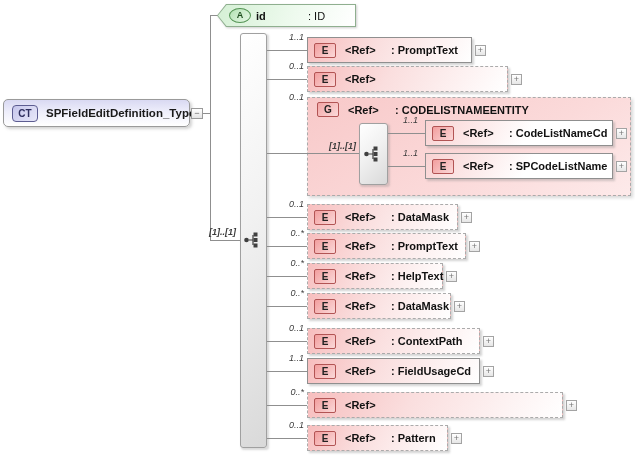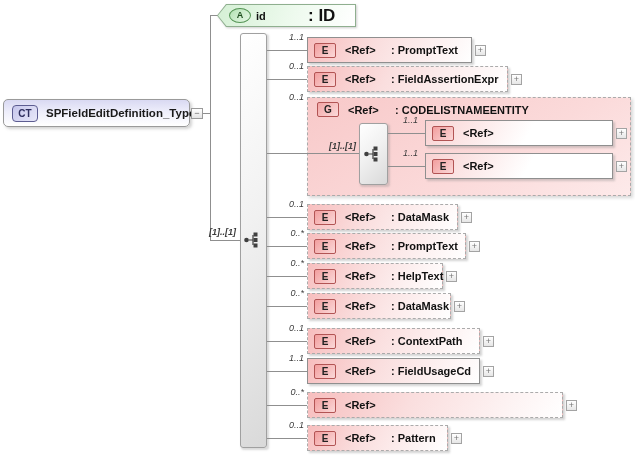--- a/index.html
+++ b/index.html
@@ -35,21 +35,21 @@
     filter:drop-shadow(1.5px 1.5px 1px rgba(130,130,130,.4));}
   .attr-shape{position:absolute;inset:0;background:#8faf8f;
     clip-path:polygon(9px 0,100% 0,100% 100%,9px 100%,0 50%);}
   .attr-fill{position:absolute;inset:1px;background:linear-gradient(110deg,#d5f0d5 0%,#eefaee 55%,#ffffff 100%);
     clip-path:polygon(8.5px 0,100% 0,100% 100%,8.5px 100%,0 50%);
     display:flex;align-items:center;padding-left:11px;box-sizing:border-box;}
   .a-icon{width:20px;height:13px;border:1px solid #549454;border-radius:50%;
     background:linear-gradient(135deg,#b4e2b4,#e7f8e7);
     color:#1e4d1e;font-size:9px;font-weight:bold;text-align:center;line-height:13px;flex:0 0 auto;}
   .attr-name{margin-left:5px;width:52px;font-size:11px;font-weight:bold;color:#111;}
-  .attr-type{font-size:17px;font-weight:bold;color:#111;white-space:nowrap;}
+  .attr-type{font-size:11px;font-weight:normal;color:#111;white-space:nowrap;}
   
   .bar{position:absolute;border:1px solid #a0a0a0;border-radius:3px;box-sizing:border-box;
     background:linear-gradient(135deg,#ffffff 0%,#f1f1f1 45%,#d9d9d9 100%);
     box-shadow:1.5px 1.5px 2px rgba(130,130,130,.3);}
   .seq-icon{position:absolute;width:20px;height:18px;}
   
   .occurs{position:absolute;font-size:9px;font-style:italic;font-weight:bold;color:#3c3c3c;
     text-align:right;white-space:nowrap;}
   .card{position:absolute;font-size:9px;font-style:italic;color:#3c3c3c;
     text-align:right;white-space:nowrap;}
@@ -146,43 +146,44 @@
     <rect x="10.5" y="12.5" width="4" height="4" fill="#404040"></rect>
   </svg>
   <div class="occurs" style="left:312px;top:141px;width:44px">[1]..[1]</div>
   <div class="hline" style="left:388px;top:133px;width:37px"></div>
   <div class="hline" style="left:388px;top:166px;width:37px"></div>
 
   <div class="card" style="left:392px;top:115px;width:26px">1..1</div>
   <div class="ebox solid white" style="left:425px;top:120px;width:188px">
     <span class="e-icon">E</span>
     <span class="ref">&lt;Ref&gt;</span>
+    <span class="ename">: CodeListNameCd</span>
   </div>
   <div class="plus" style="left:616px;top:128px">+</div>
 
   <div class="card" style="left:392px;top:148px;width:26px">1..1</div>
   <div class="ebox solid white" style="left:425px;top:153px;width:188px">
     <span class="e-icon">E</span>
     <span class="ref">&lt;Ref&gt;</span>
+    <span class="ename">: SPCodeListName</span>
   </div>
   <div class="plus" style="left:616px;top:161px">+</div>
 
   <div class="card" style="left:277px;top:32px;width:27px">1..1</div>
   <div class="ebox solid" style="left:307px;top:37px;width:165px">
     <span class="e-icon">E</span>
     <span class="ref">&lt;Ref&gt;</span>
     <span class="ename">: PromptText</span>
   </div>
   <div class="plus" style="left:475px;top:45px">+</div>
 
   <div class="card" style="left:277px;top:61px;width:27px">0..1</div>
   <div class="ebox dashed" style="left:307px;top:66px;width:201px">
     <span class="e-icon">E</span>
     <span class="ref">&lt;Ref&gt;</span>
-    <span class="ename">: FieldAssertionExpr</span>
   </div>
   <div class="plus" style="left:511px;top:74px">+</div>
 
   <div class="card" style="left:277px;top:199px;width:27px">0..1</div>
   <div class="ebox dashed" style="left:307px;top:204px;width:151px">
     <span class="e-icon">E</span>
     <span class="ref">&lt;Ref&gt;</span>
     <span class="ename">: DataMask</span>
   </div>
   <div class="plus" style="left:461px;top:212px">+</div>

